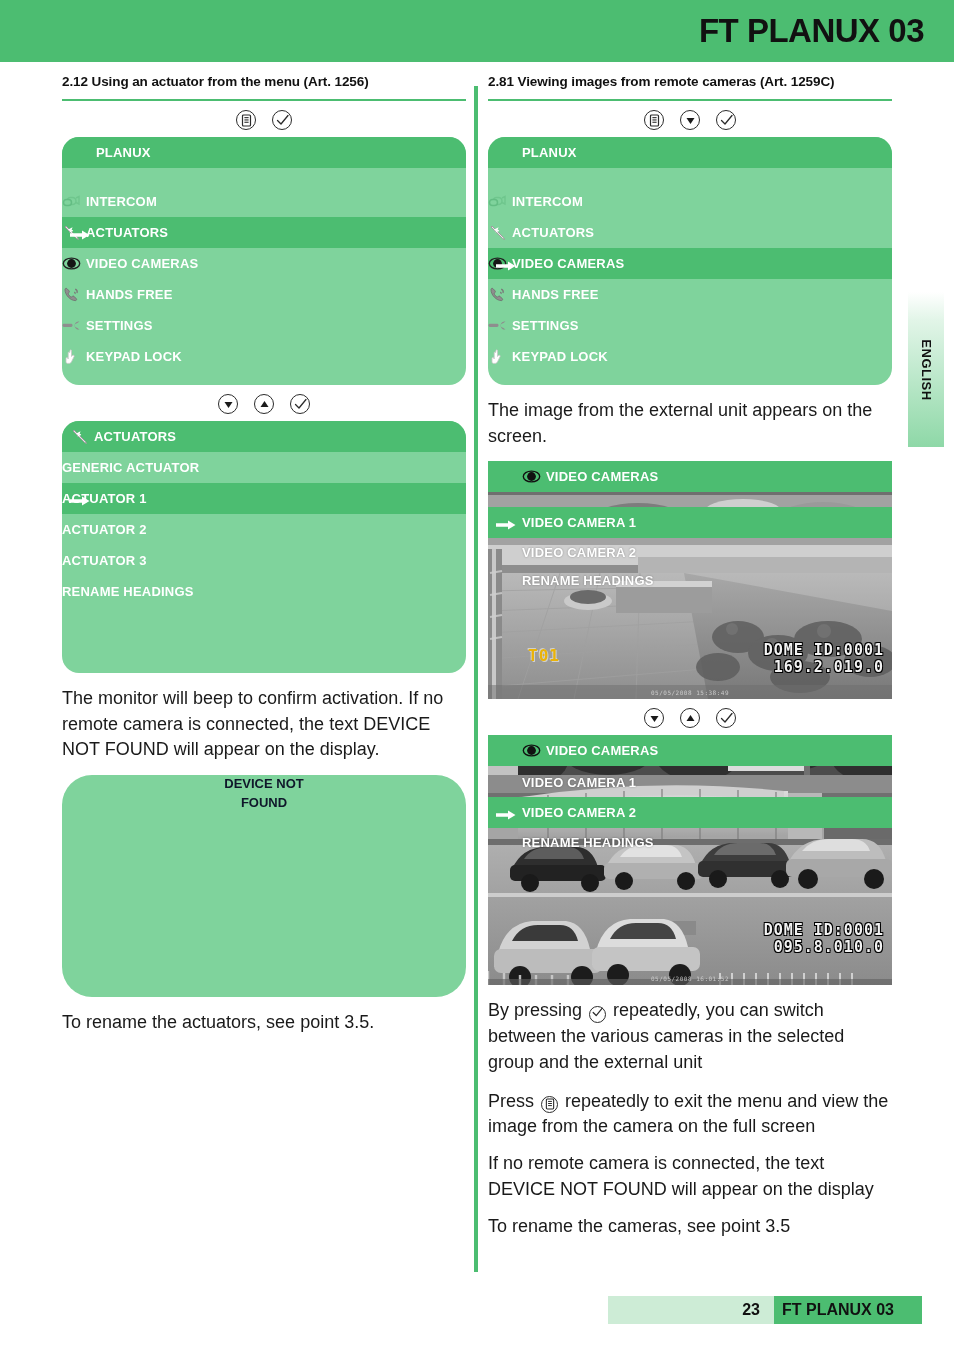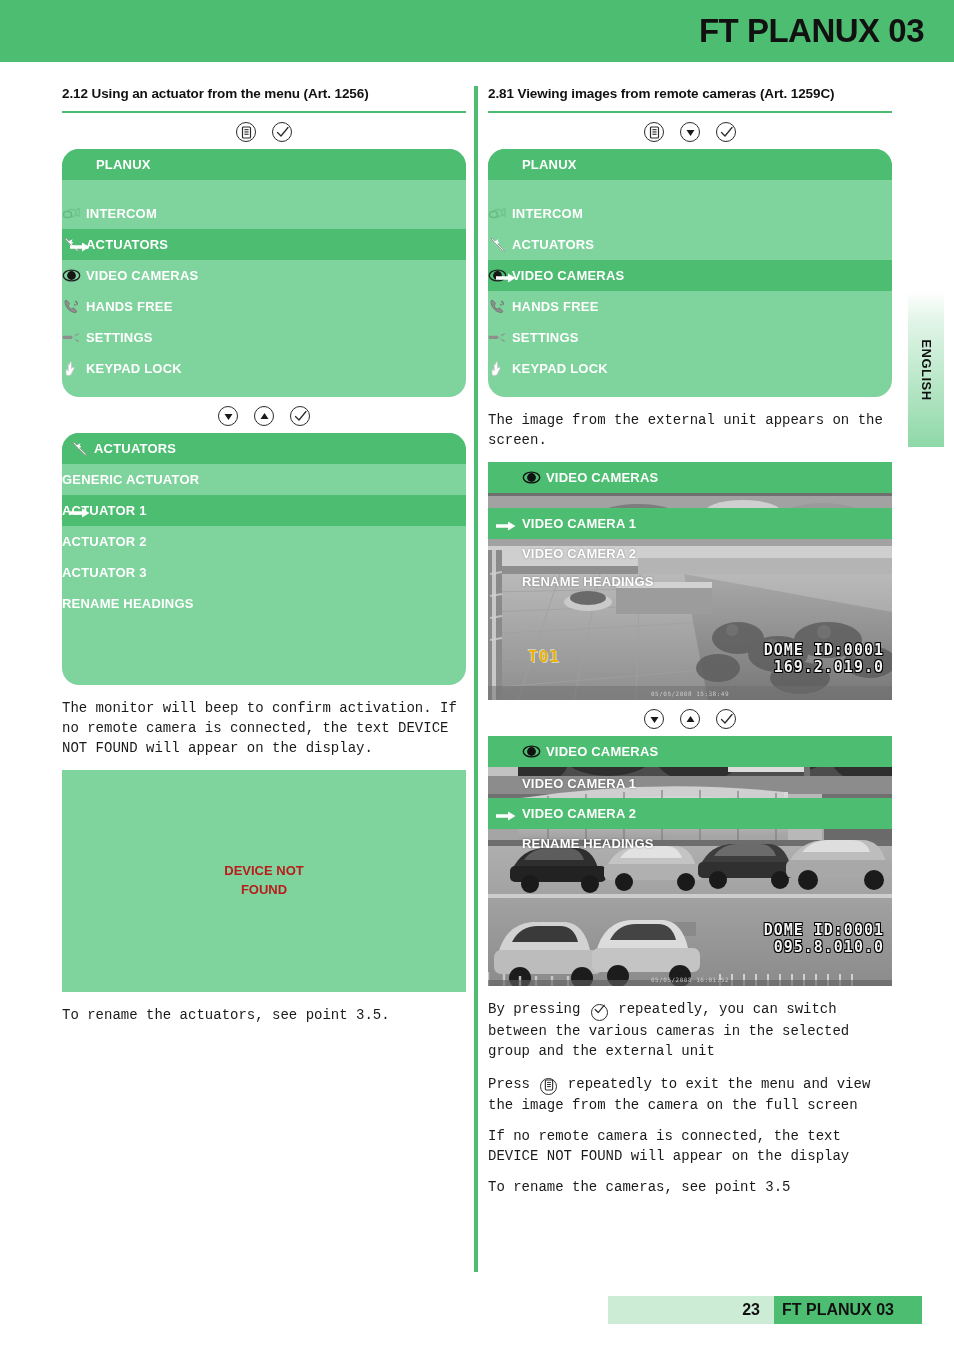--- a/index.html
+++ b/index.html
@@ -35,21 +35,21 @@
     letter-spacing: 0.5px; white-space: nowrap;
   }
 
   
   .col-divider {
     position: absolute; left: 474px; top: 86px; width: 4px; height: 1186px;
     background: #4cbd71;
   }
 
   
-  .col { position: absolute; top: 86px; width: 404px; }
+  .col { position: absolute; top: 74px; width: 404px; }
   .col-left { left: 62px; }
   .col-right { left: 488px; }
 
   .sec-head {
     font-size: 13.5px; font-weight: bold; color: #111;
     padding-bottom: 10px; letter-spacing: -0.1px;
   }
   .sec-rule { height: 2px; background: #4cbd71; width: 100%; }
 
   
@@ -82,30 +82,29 @@
     width: 19px; height: 16px; margin-right: 5px; flex: none;
     display: flex; align-items: center; justify-content: center;
   }
   .osd-row .micon svg { display: block; }
   .osd-row .lbl { line-height: 1; }
   .osd-pad { height: 18px; }
 
   
   .dnf {
     width: 100%; height: 222px; background: #7fd39c;
-    display: flex; align-items: center; justify-content: center;
-    color: #b91c1c; font-size: 13px; font-weight: bold; text-align: center;
-    line-height: 1.45; margin-top: 12px;
+    display: flex; align-items: flex-start; justify-content: center;
+    color: #0f172a; font-size: 13px; font-weight: bold; text-align: center;
+    line-height: 1.45; margin-top: 12px; border-radius: 30px;
   }
 
   
   .para {
-    font-size: 14px; color: #1a1a1a; line-height: 1.43;
+    font-size: 18px; color: #1a1a1a; line-height: 1.43;
     margin-top: 13px;
-    font-family: Liberation Mono, monospace;
   }
   .para.tight { margin-top: 11px; }
   .inline-key {
     display: inline-flex; width: 17px; height: 17px; border-radius: 50%;
     border: 1.1px solid #2b2b2b; background: #fff;
     align-items: center; justify-content: center;
     vertical-align: -3px; margin: 0 2px;
   }
 
   

